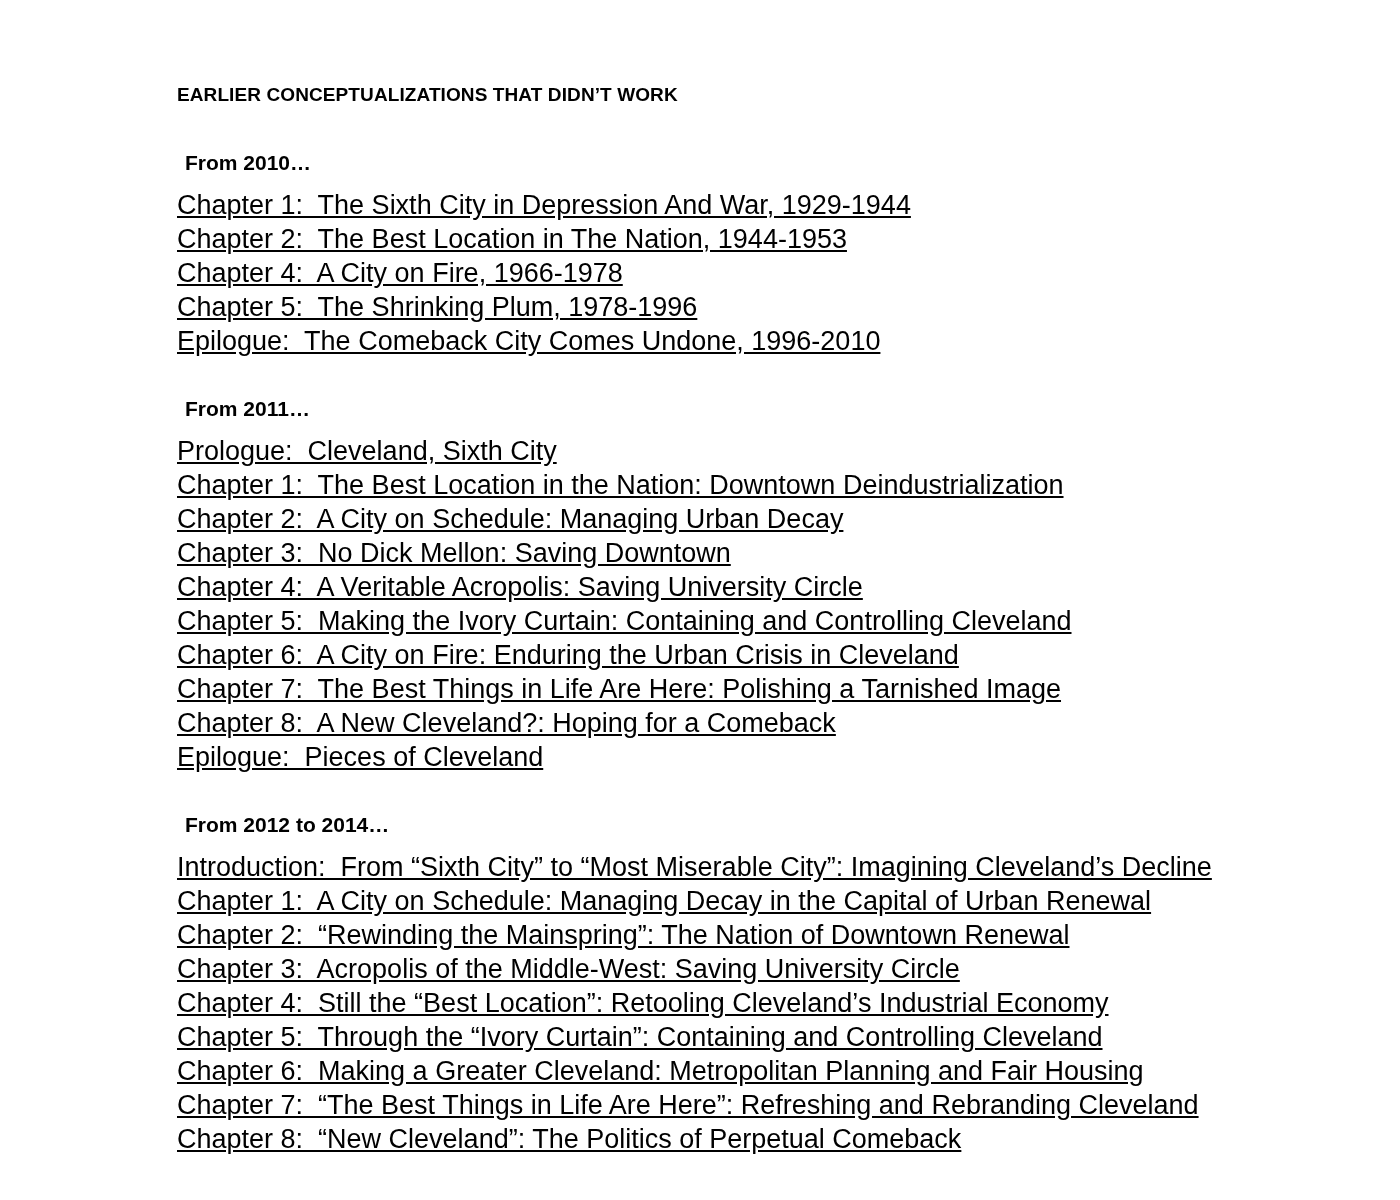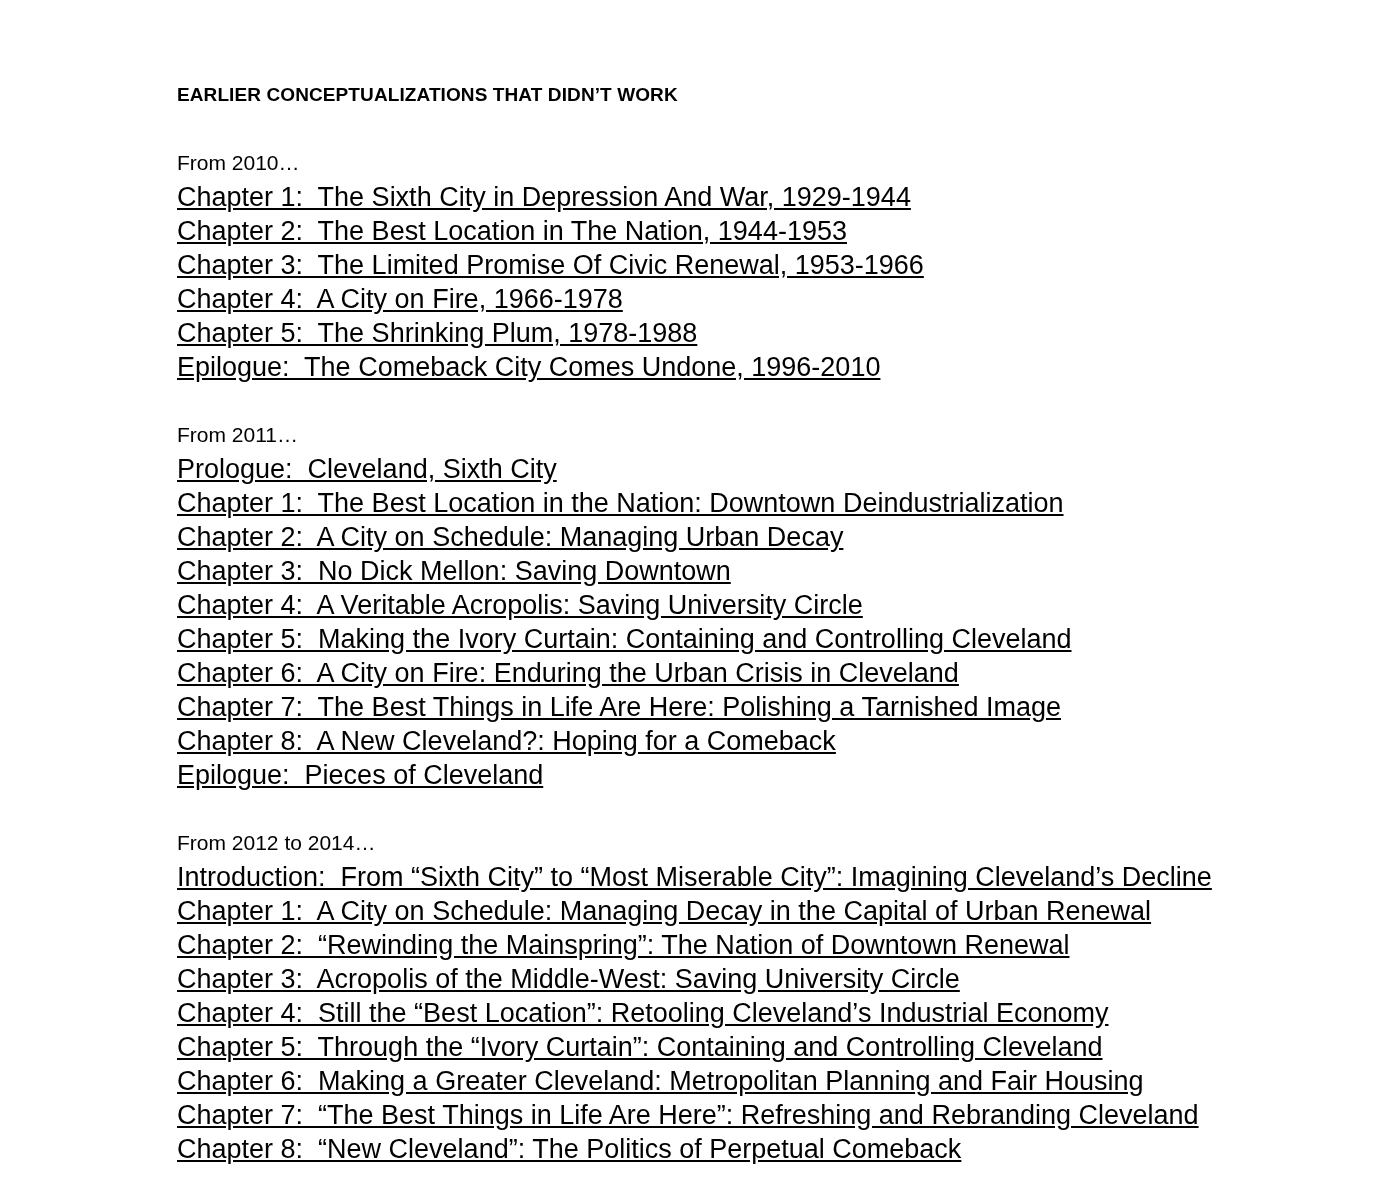--- a/index.html
+++ b/index.html
@@ -36,24 +36,24 @@
 
   .section {
     margin: 0 0 34px 0;
   }
   .section:last-child {
     margin-bottom: 0;
   }
 
   .section-heading {
     font-size: 21px;
-    font-weight: normal;
+    font-weight: bold;
     line-height: 34px;
     white-space: pre;
-    margin: 0;
+    margin: 8px;
   }
 
   .toc-list {
     list-style: none;
     margin: 0;
     padding: 0;
   }
 
   .toc-item {
     font-size: 27px;
@@ -70,23 +70,22 @@
 
 <div id="page">
 
   <h1 class="doc-title">EARLIER CONCEPTUALIZATIONS THAT DIDN’T WORK</h1>
 
   <div class="section">
     <h2 class="section-heading">From 2010…</h2>
     <ul class="toc-list">
       <li class="toc-item">Chapter 1:  The Sixth City in Depression And War, 1929-1944</li>
       <li class="toc-item">Chapter 2:  The Best Location in The Nation, 1944-1953</li>
-      <li class="toc-item">Chapter 3:  The Limited Promise Of Civic Renewal, 1953-1966</li>
       <li class="toc-item">Chapter 4:  A City on Fire, 1966-1978</li>
-      <li class="toc-item">Chapter 5:  The Shrinking Plum, 1978-1988</li>
+      <li class="toc-item">Chapter 5:  The Shrinking Plum, 1978-1996</li>
       <li class="toc-item">Epilogue:  The Comeback City Comes Undone, 1996-2010</li>
     </ul>
   </div>
 
   <div class="section">
     <h2 class="section-heading">From 2011…</h2>
     <ul class="toc-list">
       <li class="toc-item">Prologue:  Cleveland, Sixth City</li>
       <li class="toc-item">Chapter 1:  The Best Location in the Nation: Downtown Deindustrialization</li>
       <li class="toc-item">Chapter 2:  A City on Schedule: Managing Urban Decay</li>

